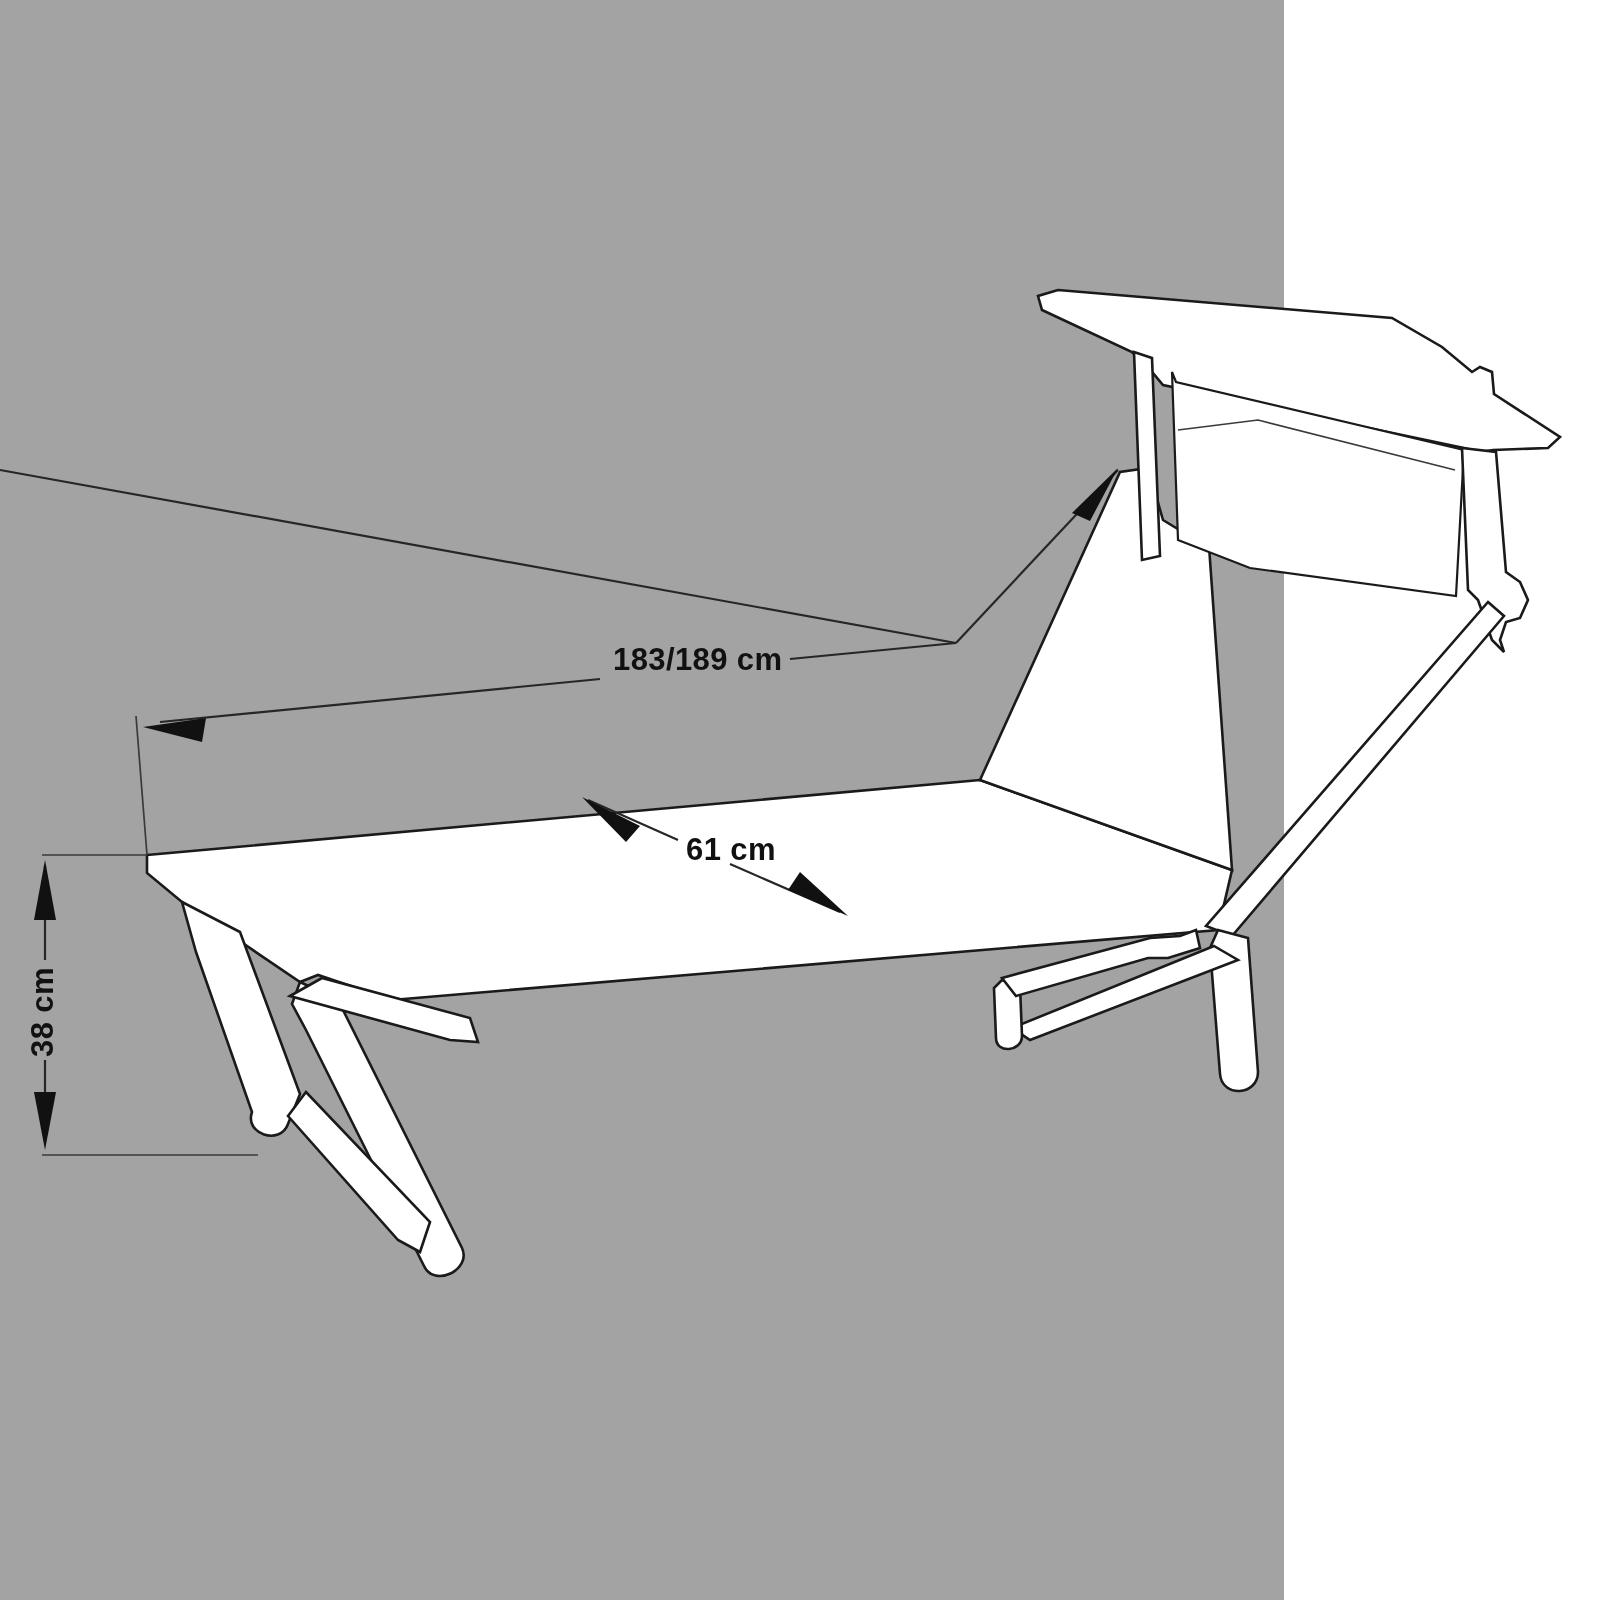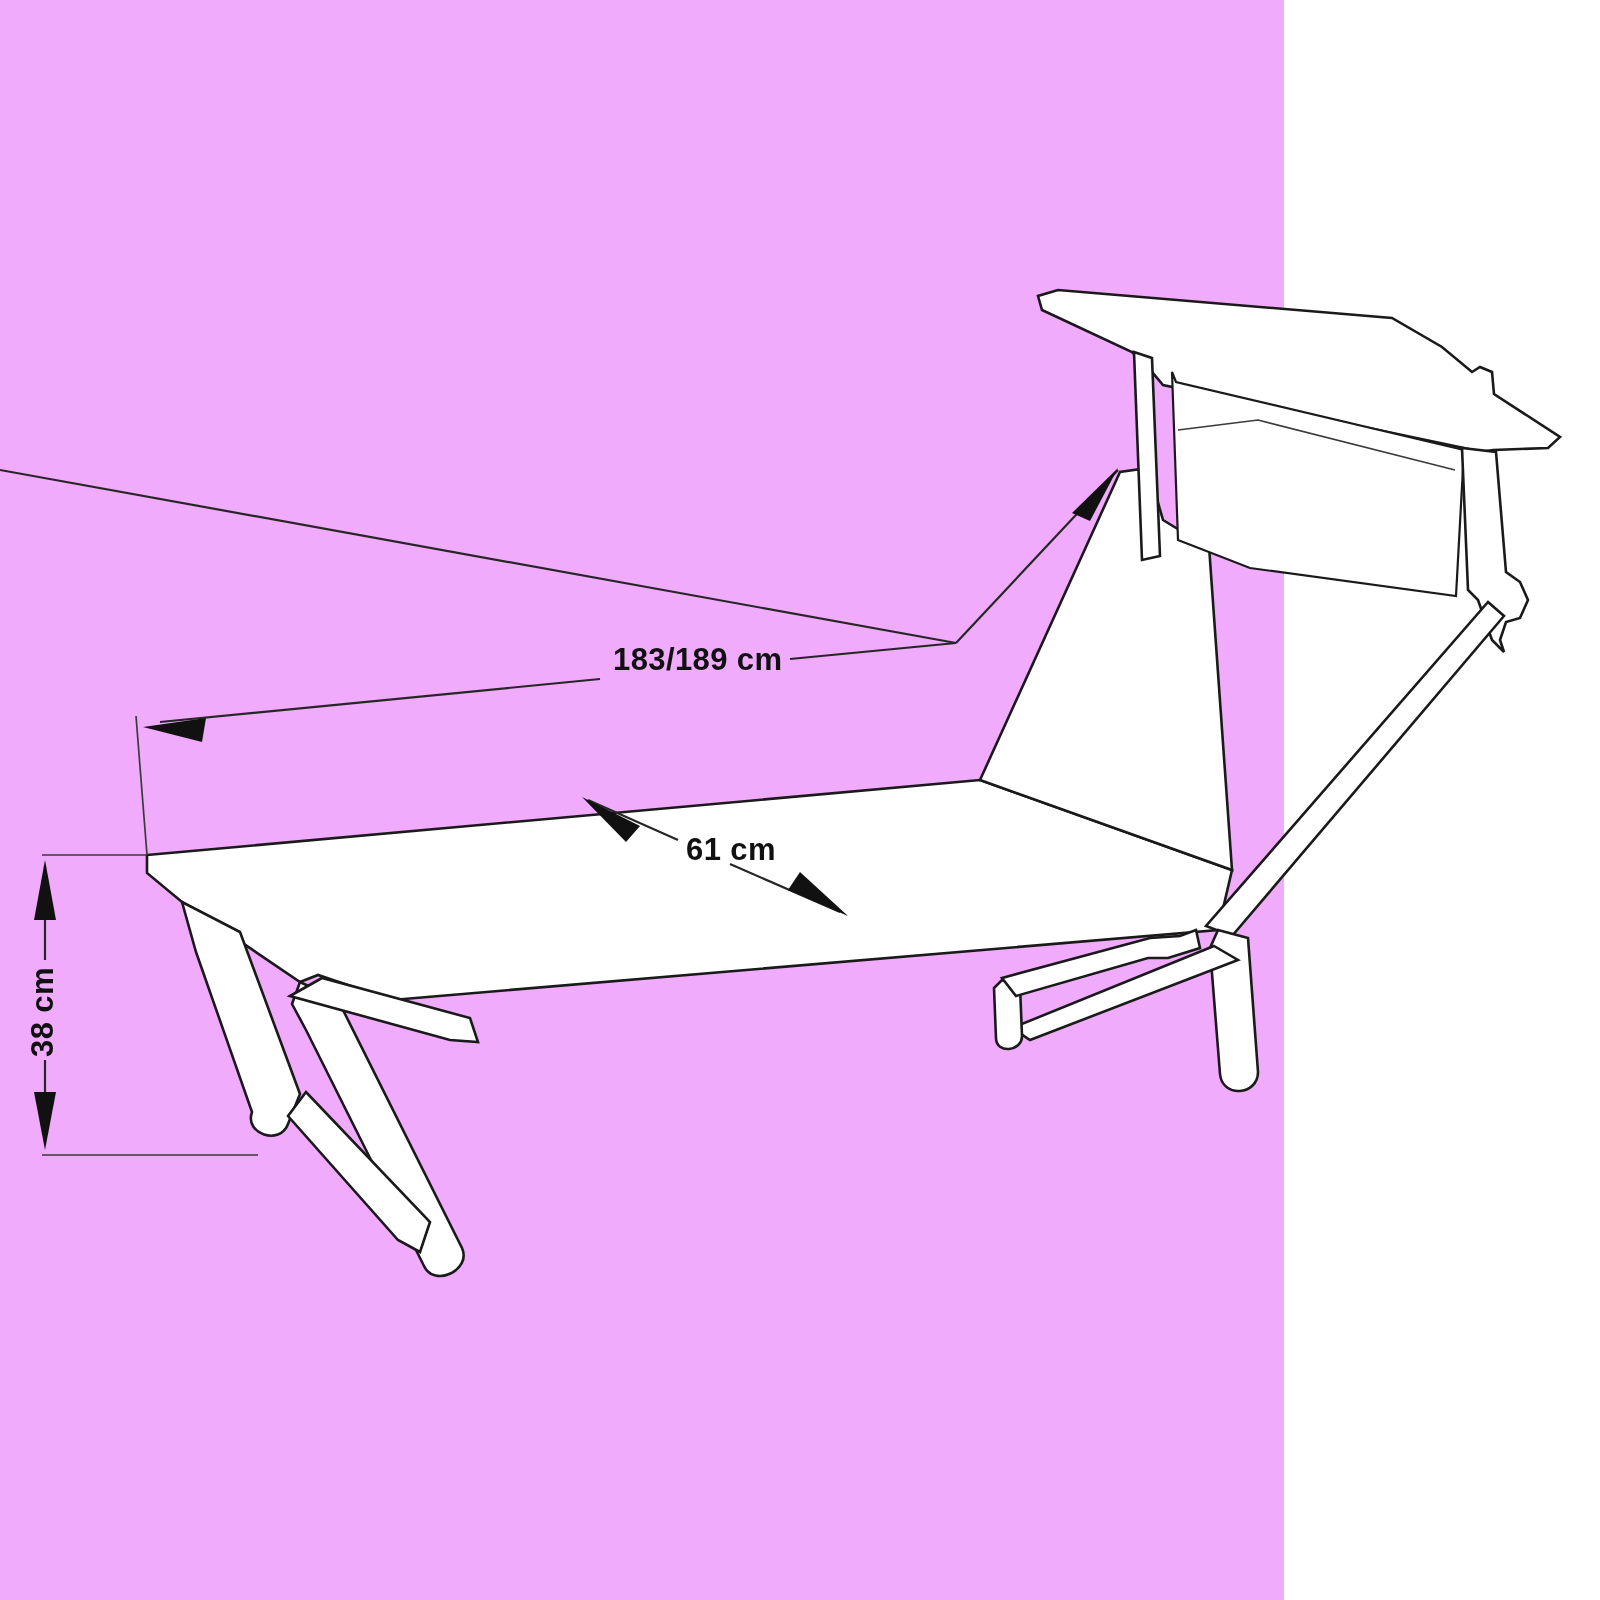--- a/index.html
+++ b/index.html
@@ -10,21 +10,21 @@
   body {
     width: 1600px;
     height: 1600px;
     font-family: "Liberation Sans", sans-serif;
     overflow: hidden;
   }
   #stage {
     position: relative;
     width: 1284px;
     height: 1600px;
-    background: #f0abfc;
+    background: #a3a3a3;
   }
   svg#drawing {
     position: absolute;
     left: 0;
     top: 0;
     width: 1600px;
     height: 1600px;
     display: block;
   }
   .part-outline {

